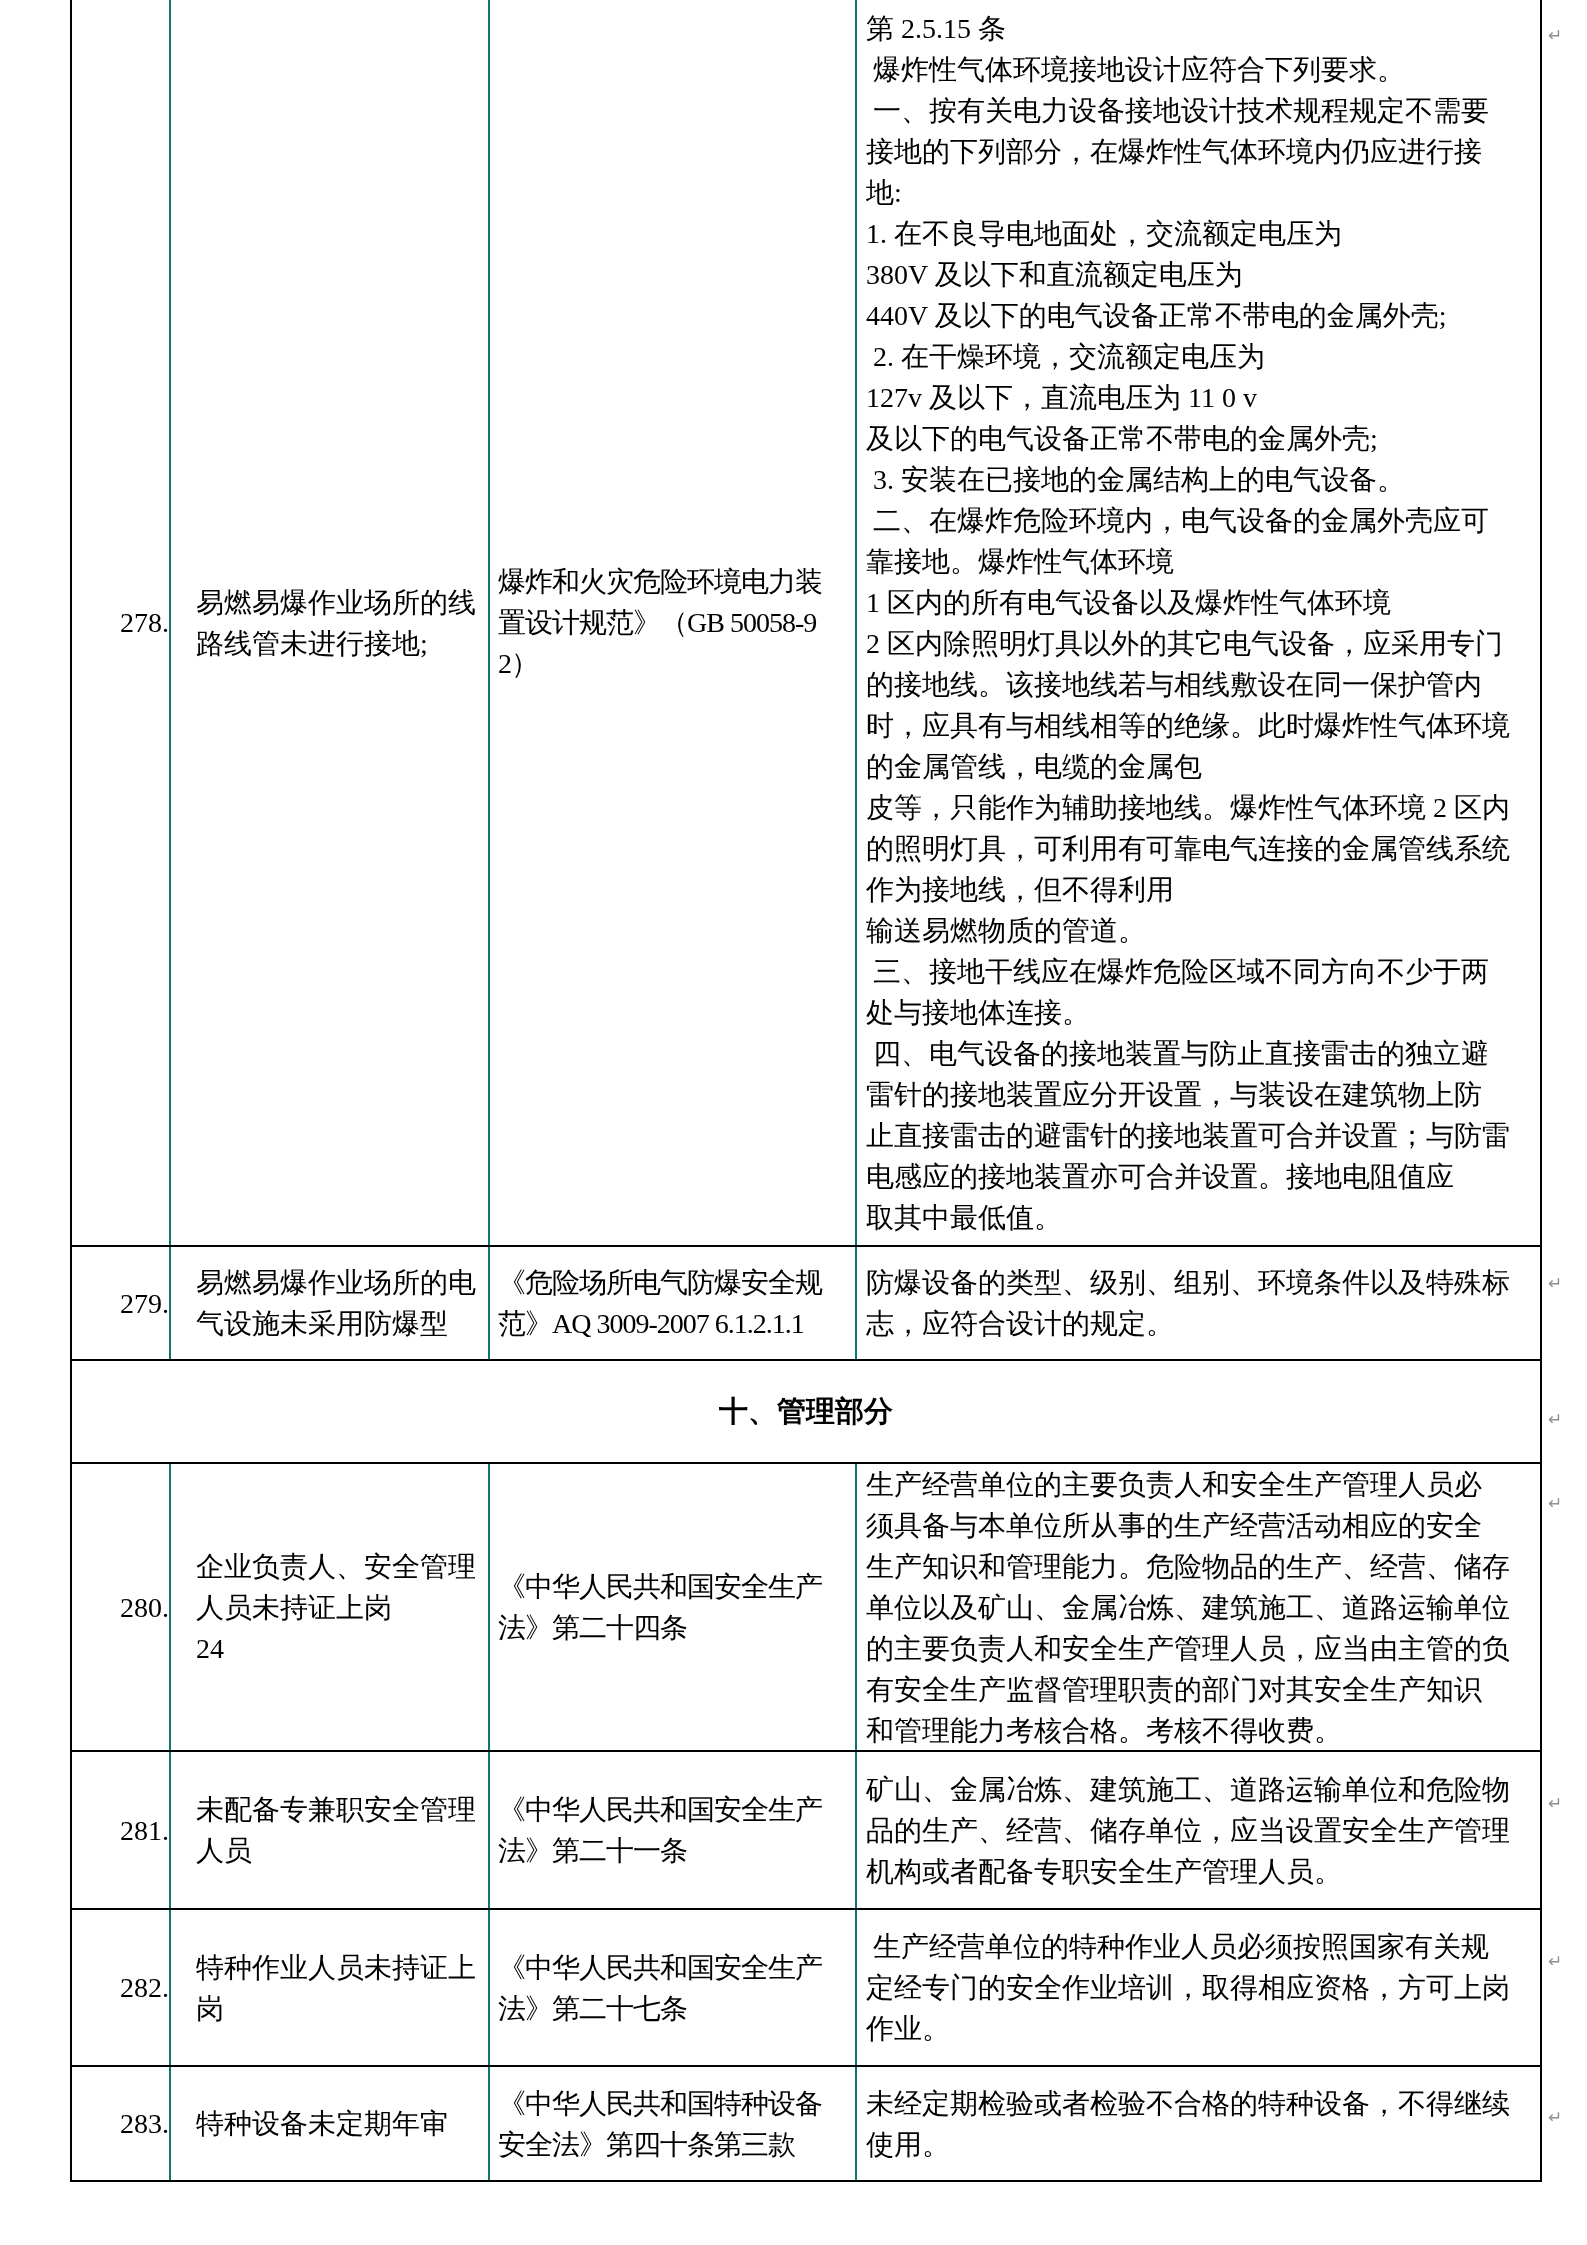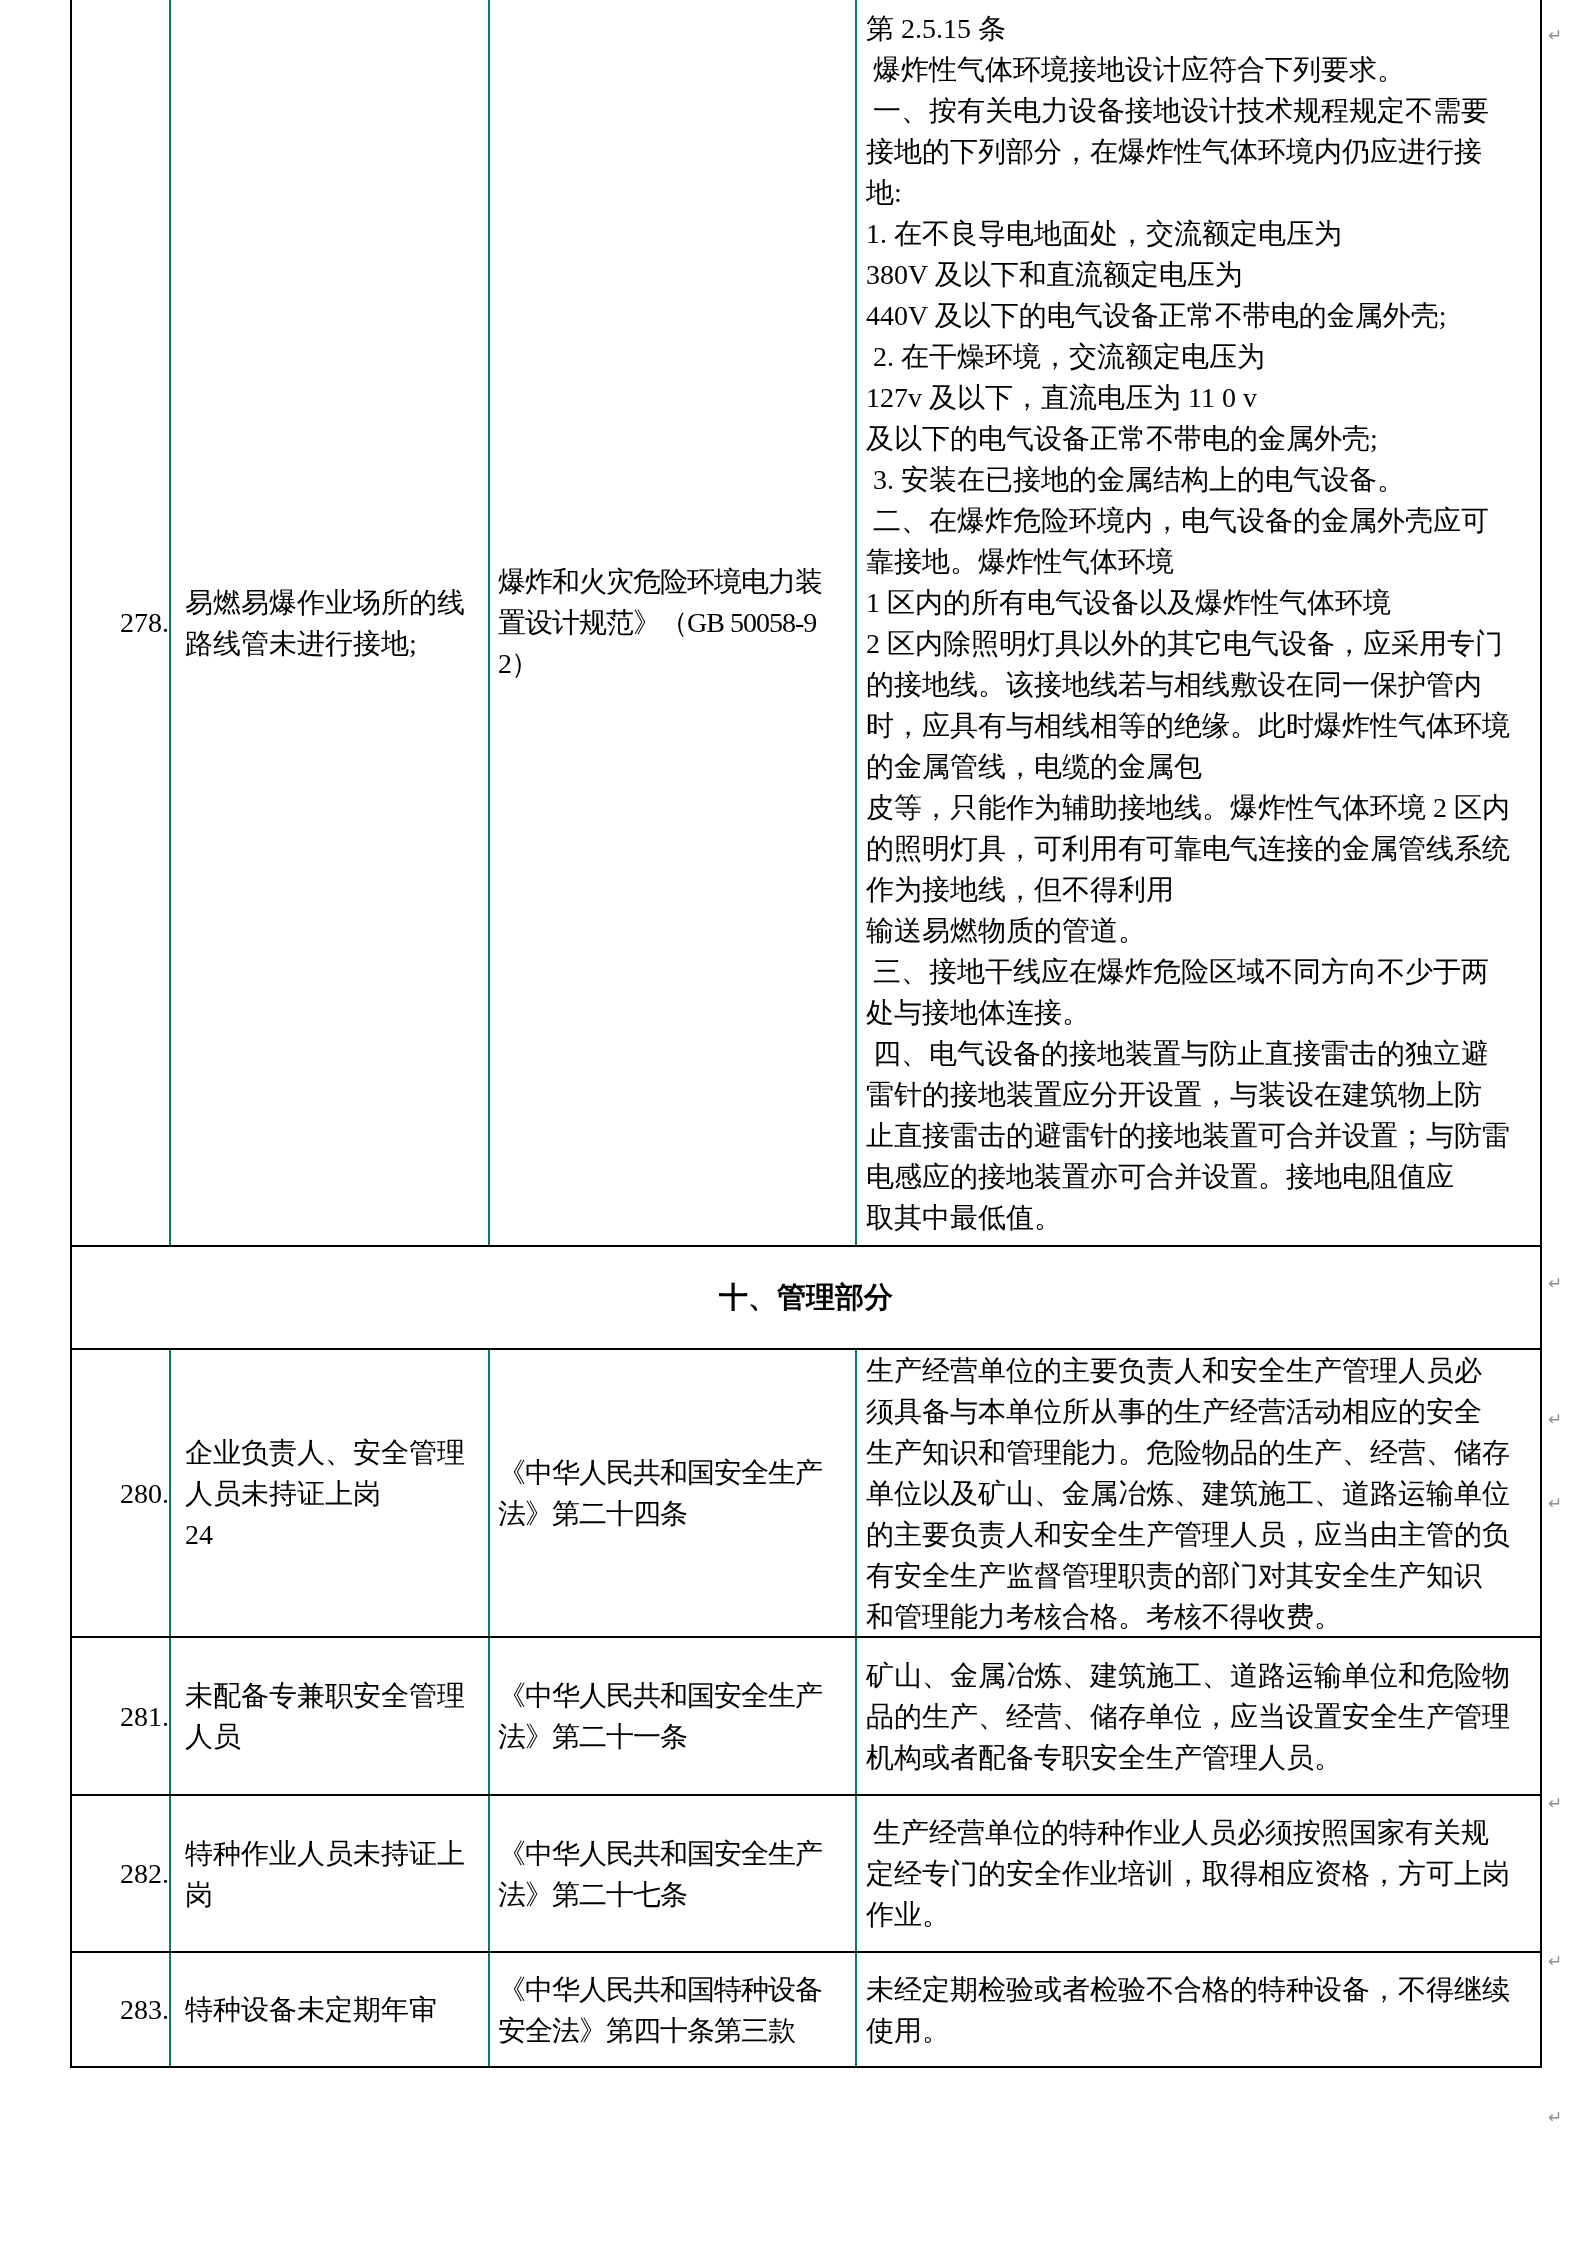--- a/index.html
+++ b/index.html
@@ -8,21 +8,21 @@
   .vtable{position:absolute;left:70px;top:0;width:1468px;
           border-left:2px solid #000;border-right:2px solid #000;box-sizing:content-box;}
   .row{display:grid;grid-template-columns:97px 319px 367px 685px;
        border-bottom:2px solid #000;box-sizing:border-box;}
   .row0{height:1247px}.row1{height:114px}.rowS{height:103px}
   .row3{height:288px}.row4{height:158px}.row5{height:157px}.row6{height:115px}
   .cell{display:flex;flex-direction:column;justify-content:center;box-sizing:border-box;overflow:hidden;}
   .cell + .cell{border-left:2px solid #0f766e;}
   .txt{white-space:pre-wrap;word-break:break-all;font-size:28px;line-height:41px;}
   .c-num .txt{text-align:right;}
-  .c-issue .txt{padding-left:14px;padding-right:6px;}
+  .c-issue .txt{padding-left:14px;padding-right:6px;margin-left:11px;}
   .c-reg .txt{padding-left:8px;padding-right:0;letter-spacing:-1px;}
   .c-detail .txt{padding-left:9px;padding-right:6px;}
   .section-row{display:flex;align-items:center;justify-content:center;
                border-bottom:2px solid #000;box-sizing:border-box;}
   .section-title{font-size:29px;font-weight:bold;line-height:41px;}
   .ret{position:absolute;left:1548px;font-size:17px;line-height:41px;color:#909090;
        font-family:"DejaVu Sans",sans-serif;}
 </style>
 </head>
 <body>
@@ -70,20 +70,37 @@
  三、接地干线应在爆炸危险区域不同方向不少于两
 处与接地体连接。
  四、电气设备的接地装置与防止直接雷击的独立避
 雷针的接地装置应分开设置，与装设在建筑物上防
 止直接雷击的避雷针的接地装置可合并设置；与防雷
 电感应的接地装置亦可合并设置。接地电阻值应
 取其中最低值。</div>
       </div>
     </div>
 
+    <div class="row row1">
+      <div class="cell c-num">
+        <div class="txt">279.</div>
+      </div>
+      <div class="cell c-issue">
+        <div class="txt">易燃易爆作业场所的电
+气设施未采用防爆型</div>
+      </div>
+      <div class="cell c-reg">
+        <div class="txt">《危险场所电气防爆安全规
+范》AQ 3009-2007 6.1.2.1.1</div>
+      </div>
+      <div class="cell c-detail">
+        <div class="txt">防爆设备的类型、级别、组别、环境条件以及特殊标
+志，应符合设计的规定。</div>
+      </div>
+    </div>
 
     <div class="section-row rowS">
       <div class="section-title">十、管理部分</div>
     </div>
 
     <div class="row row3">
       <div class="cell c-num">
         <div class="txt">280.</div>
       </div>
       <div class="cell c-issue">

